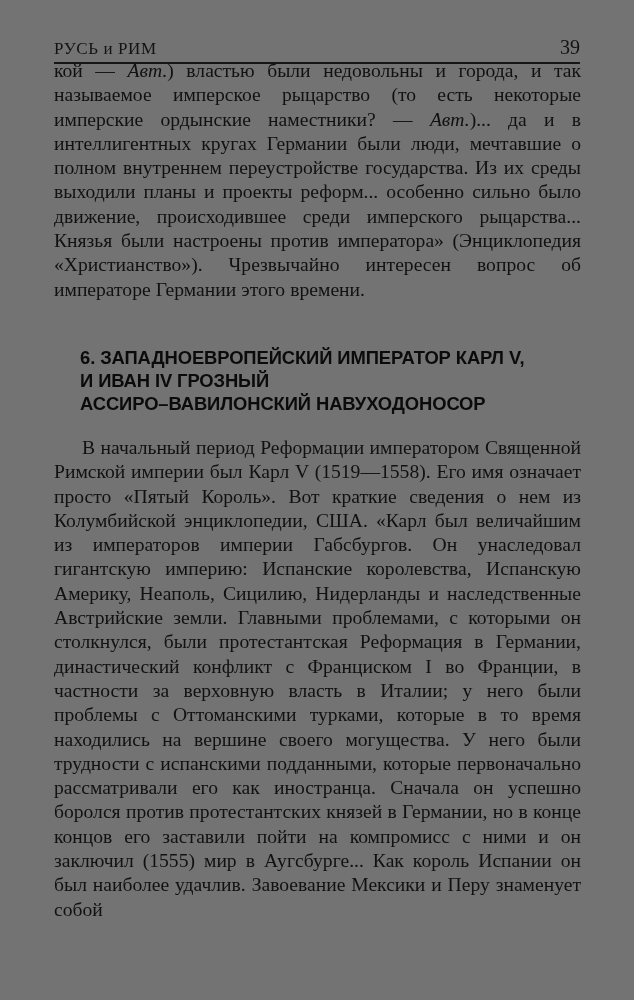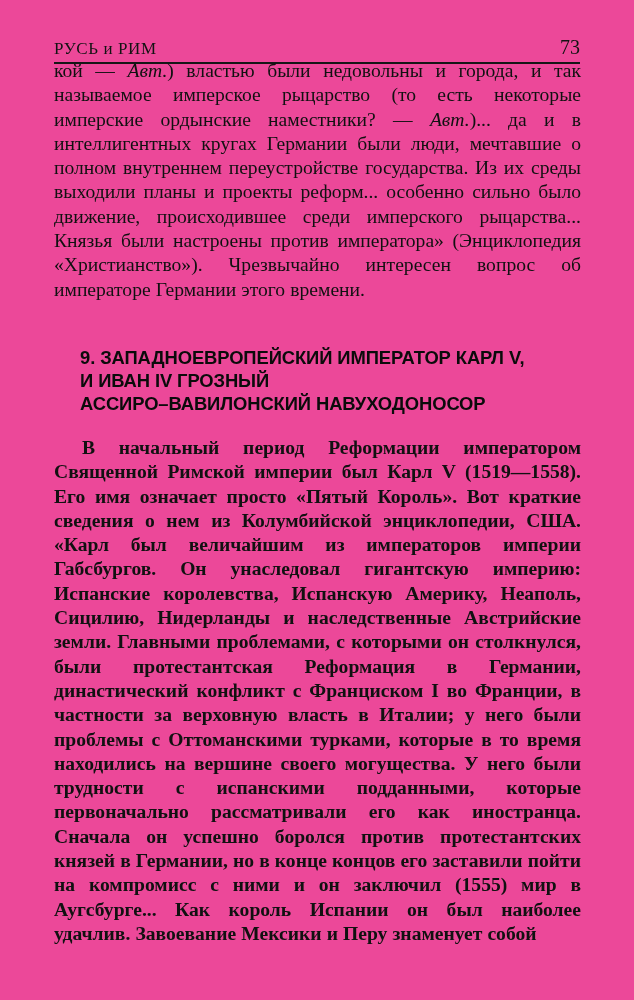--- a/index.html
+++ b/index.html
@@ -12,21 +12,21 @@
     background: #ffffff;
     font-family: "Liberation Serif", "DejaVu Serif", serif;
     color: #0a0a0a;
     overflow: hidden;
   }
 
   .page {
     position: relative;
     width: 634px;
     height: 1000px;
-    background: #ec4899;
+    background: #737373;
     box-sizing: border-box;
   }
 
   
   .running-head {
     position: absolute;
     left: 54px;
     top: 36px;
     width: 526px;
     height: 24px;
@@ -69,21 +69,20 @@
     line-height: 24.3px;
     text-align: justify;
     text-justify: inter-word;
     -webkit-hyphens: none;
     hyphens: none;
     color: #111111;
     word-spacing: 0.2px;
   }
   p.body-text.indent {
     text-indent: 28px;
-    font-weight: bold;
   }
 
   em.auth {
     font-style: italic;
   }
 
   
   .section-heading {
     margin: 0;
     padding: 0;
@@ -104,33 +103,33 @@
   .gap-before-heading { height: 44px; }
   .gap-after-heading  { height: 21px; }
 </style>
 </head>
 <body>
 
 <div class="page">
 
   <div class="running-head">
     <span class="running-head-title">РУСЬ и РИМ</span>
-    <span class="running-head-folio">73</span>
+    <span class="running-head-folio">39</span>
   </div>
 
   <div class="head-rule"></div>
 
   <div class="column">
 
     <p class="body-text"><span>кой — </span><em class="auth">Авт.</em><span>) властью были недовольны и города, и так называемое имперское рыцарство (то есть некоторые имперские ордынские наместники? — </span><em class="auth">Авт.</em><span>)... да и в интеллигентных кругах Германии были люди, мечтавшие о полном внутреннем переустройстве государства. Из их среды выходили планы и проекты реформ... особенно сильно было движение, происходившее среди имперского рыцарства... Князья были настроены против императора» (Энциклопедия «Христианство»). Чрезвычайно интересен вопрос об императоре Германии этого времени.</span></p>
 
     <div class="gap-before-heading"></div>
 
     <h2 class="section-heading">
-      <span class="hl">9. ЗАПАДНОЕВРОПЕЙСКИЙ ИМПЕРАТОР КАРЛ V,</span>
+      <span class="hl">6. ЗАПАДНОЕВРОПЕЙСКИЙ ИМПЕРАТОР КАРЛ V,</span>
       <span class="hl">И ИВАН IV ГРОЗНЫЙ</span>
       <span class="hl">АССИРО–ВАВИЛОНСКИЙ НАВУХОДОНОСОР</span>
     </h2>
 
     <div class="gap-after-heading"></div>
 
     <p class="body-text indent">В начальный период Реформации императором Священной Римской империи был Карл V (1519—1558). Его имя означает просто «Пятый Король». Вот краткие сведения о нем из Колумбийской энциклопедии, США. «Карл был величайшим из императоров империи Габсбургов. Он унаследовал гигантскую империю: Испанские королевства, Испанскую Америку, Неаполь, Сицилию, Нидерланды и наследственные Австрийские земли. Главными проблемами, с которыми он столкнулся, были протестантская Реформация в Германии, династический конфликт с Франциском I во Франции, в частности за верховную власть в Италии; у него были проблемы с Оттоманскими турками, которые в то время находились на вершине своего могущества. У него были трудности с испанскими подданными, которые первоначально рассматривали его как иностранца. Сначала он успешно боролся против протестантских князей в Германии, но в конце концов его заставили пойти на компромисс с ними и он заключил (1555) мир в Аугсбурге... Как король Испании он был наиболее удачлив. Завоевание Мексики и Перу знаменует собой</p>
 
   </div>
 </div>

